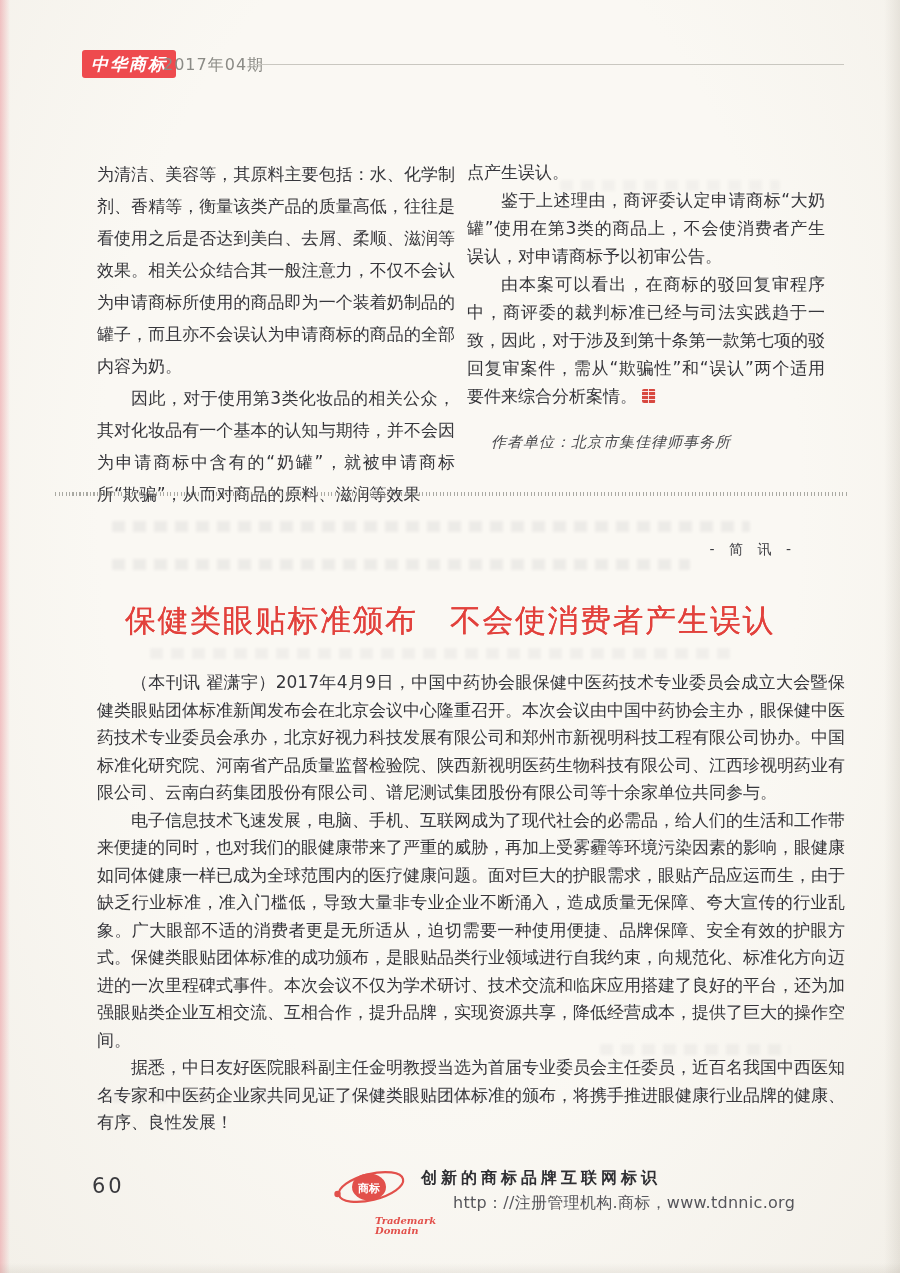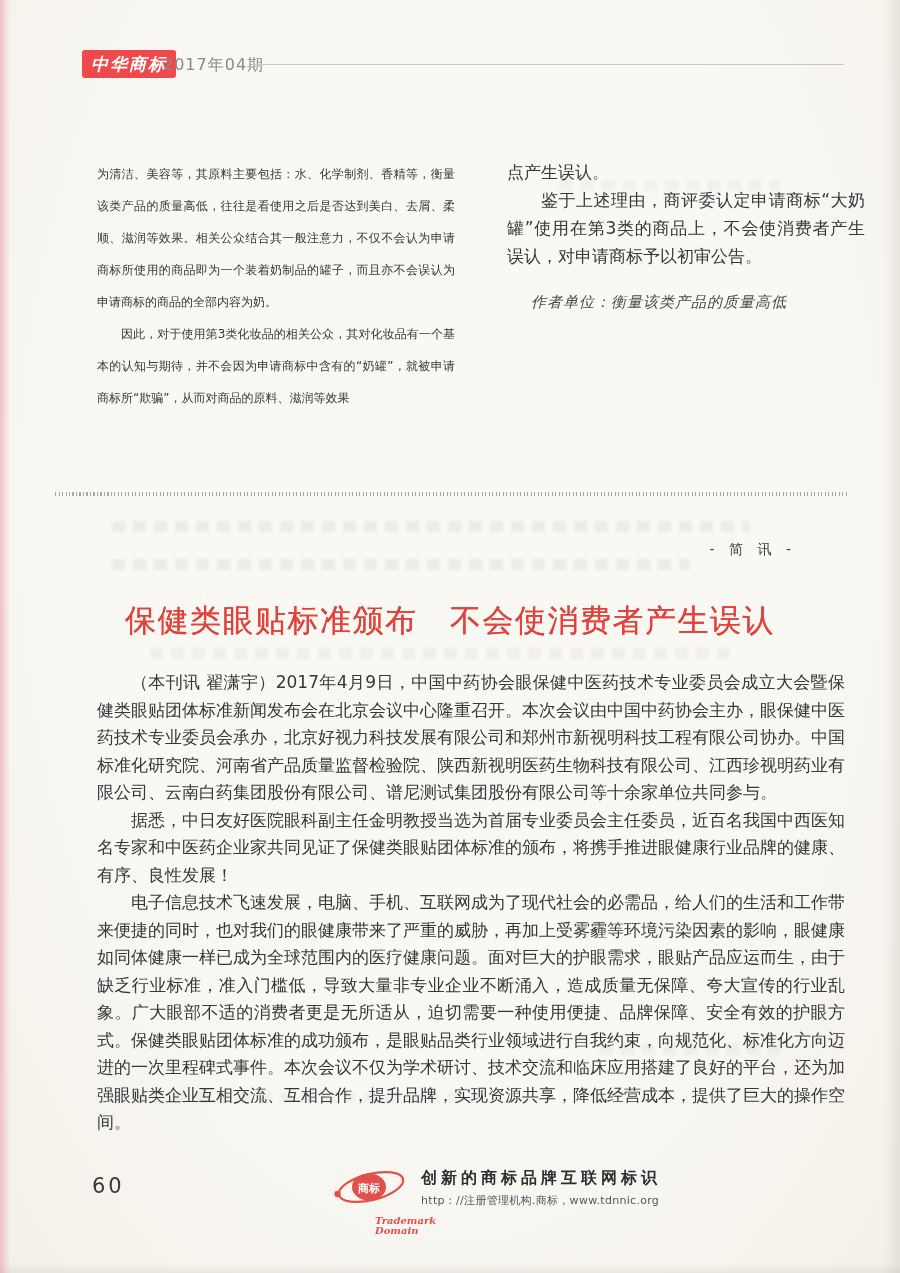--- a/index.html
+++ b/index.html
@@ -20,22 +20,22 @@
   .ribbon .chev{width:15px;background:#ee4a4e;margin-right:3px;
     clip-path:polygon(0 0,45% 0,100% 50%,45% 100%,0 100%,52% 50%);}
   .ribbon .band{background:#ee4a4e;border-radius:3px;color:#fff;padding:0 9px;
     font:italic bold 17px/28px "DejaVu Serif",serif;letter-spacing:2px;}
   .issue{position:absolute;left:163px;top:55px;font-size:16px;color:#8b8b86;letter-spacing:1px;}
   .header-rule{position:absolute;left:252px;right:56px;top:64px;height:1px;background:#c9c7c0;}
 
   
   .col{position:absolute;width:358px;text-align:justify;}
   .col p{margin:0;}
-  .col-left{left:97px;top:158px;font-size:12px;line-height:32px;}
-  .col-right{left:467px;top:158px;font-size:17px;line-height:28px;margin-left:40px;}
+  .col-left{left:97px;top:158px;font-size:17px;line-height:32px;}
+  .col-right{left:467px;top:158px;font-size:17px;line-height:28px;}
   .indent{text-indent:2em;}
   .noindent{text-indent:0;}
   .seal{display:inline-block;width:14px;height:14px;border-radius:2px;margin-left:5px;
     vertical-align:-1px;background-color:#d8483f;
     background-image:repeating-linear-gradient(0deg, transparent 0 3px, rgba(255,255,255,.85) 3px 4px),
                      repeating-linear-gradient(90deg, transparent 0 6px, rgba(255,255,255,.85) 6px 7px);}
   .author{margin-top:22px !important;font:italic 15px/20px "DejaVu Serif",serif;color:#49494d;
     text-indent:1.6em;letter-spacing:1px;}
 
   
@@ -52,21 +52,21 @@
 
   
   .pagenum{position:absolute;left:92px;top:1174px;font-size:21px;color:#3a3a3e;letter-spacing:3px;}
   .footer-brand{position:absolute;left:333px;top:1166px;display:flex;align-items:flex-start;}
   .logo-wrap{position:relative;width:74px;height:48px;text-decoration:underline;}
   .logo-en{position:absolute;left:42px;top:26px;color:#e2504b;
     font:italic bold 10px/10px "DejaVu Serif",serif;white-space:nowrap;margin-top:24px;}
   .logo-en i{display:block;font-style:italic;}
   .footer-text{margin-left:14px;padding-top:2px;}
   .slogan{font-size:16px;font-weight:bold;color:#2e2e32;letter-spacing:4px;}
-  .url{font-size:11px;color:#56565b;margin-top:4px;letter-spacing:.3px;}
+  .url{font-size:16px;color:#56565b;margin-top:4px;letter-spacing:.3px;margin-left:32px;}
 
   
   .ghost{position:absolute;height:11px;border-radius:2px;filter:blur(1.6px);opacity:.45;
     background:repeating-linear-gradient(90deg, rgba(112,112,122,.22) 0 13px, rgba(112,112,122,0) 13px 21px);}
   .g1{left:112px;right:150px;top:521px;}
   .g2{left:112px;right:210px;top:559px;}
   .g3{left:150px;right:170px;top:648px;opacity:.32;}
   .g4{left:560px;right:120px;top:180px;opacity:.25;}
   .g5{left:600px;right:110px;top:1044px;opacity:.3;}
   .g6{left:112px;right:420px;top:1092px;opacity:.28;}
@@ -93,31 +93,32 @@
   <span class="issue">2017年04期</span>
   <span class="header-rule"></span>
 
   <div class="col col-left">
     <p class="noindent">为清洁、美容等，其原料主要包括：水、化学制剂、香精等，衡量该类产品的质量高低，往往是看使用之后是否达到美白、去屑、柔顺、滋润等效果。相关公众结合其一般注意力，不仅不会认为申请商标所使用的商品即为一个装着奶制品的罐子，而且亦不会误认为申请商标的商品的全部内容为奶。</p>
     <p class="indent">因此，对于使用第3类化妆品的相关公众，其对化妆品有一个基本的认知与期待，并不会因为申请商标中含有的“奶罐”，就被申请商标所“欺骗”，从而对商品的原料、滋润等效果</p>
   </div>
   <div class="col col-right">
     <p class="noindent">点产生误认。</p>
     <p class="indent">鉴于上述理由，商评委认定申请商标“大奶罐”使用在第3类的商品上，不会使消费者产生误认，对申请商标予以初审公告。</p>
-    <p class="author">作者单位：衡量该类产品的质量高低</p>
+    <p class="indent"><span>由本案可以看出，在商标的驳回复审程序中，商评委的裁判标准已经与司法实践趋于一致，因此，对于涉及到第十条第一款第七项的驳回复审案件，需从“欺骗性”和“误认”两个适用要件来综合分析案情。</span><span class="seal"></span></p>
+    <p class="author">作者单位：北京市集佳律师事务所</p>
   </div>
 
   <div class="divider"></div>
   <div class="brief-label">- 简 讯 -</div>
   <h1 class="headline">保健类眼贴标准颁布　不会使消费者产生误认</h1>
 
   <div class="news">
     <p>（本刊讯 翟潇宇）2017年4月9日，中国中药协会眼保健中医药技术专业委员会成立大会暨保健类眼贴团体标准新闻发布会在北京会议中心隆重召开。本次会议由中国中药协会主办，眼保健中医药技术专业委员会承办，北京好视力科技发展有限公司和郑州市新视明科技工程有限公司协办。中国标准化研究院、河南省产品质量监督检验院、陕西新视明医药生物科技有限公司、江西珍视明药业有限公司、云南白药集团股份有限公司、谱尼测试集团股份有限公司等十余家单位共同参与。</p>
+    <p>电子信息技术飞速发展，电脑、手机、互联网成为了现代社会的必需品，给人们的生活和工作带来便捷的同时，也对我们的眼健康带来了严重的威胁，再加上受雾霾等环境污染因素的影响，眼健康如同体健康一样已成为全球范围内的医疗健康问题。面对巨大的护眼需求，眼贴产品应运而生，由于缺乏行业标准，准入门槛低，导致大量非专业企业不断涌入，造成质量无保障、夸大宣传的行业乱象。广大眼部不适的消费者更是无所适从，迫切需要一种使用便捷、品牌保障、安全有效的护眼方式。保健类眼贴团体标准的成功颁布，是眼贴品类行业领域进行自我约束，向规范化、标准化方向迈进的一次里程碑式事件。本次会议不仅为学术研讨、技术交流和临床应用搭建了良好的平台，还为加强眼贴类企业互相交流、互相合作，提升品牌，实现资源共享，降低经营成本，提供了巨大的操作空间。</p>
     <p>据悉，中日友好医院眼科副主任金明教授当选为首届专业委员会主任委员，近百名我国中西医知名专家和中医药企业家共同见证了保健类眼贴团体标准的颁布，将携手推进眼健康行业品牌的健康、有序、良性发展！</p>
-    <p>电子信息技术飞速发展，电脑、手机、互联网成为了现代社会的必需品，给人们的生活和工作带来便捷的同时，也对我们的眼健康带来了严重的威胁，再加上受雾霾等环境污染因素的影响，眼健康如同体健康一样已成为全球范围内的医疗健康问题。面对巨大的护眼需求，眼贴产品应运而生，由于缺乏行业标准，准入门槛低，导致大量非专业企业不断涌入，造成质量无保障、夸大宣传的行业乱象。广大眼部不适的消费者更是无所适从，迫切需要一种使用便捷、品牌保障、安全有效的护眼方式。保健类眼贴团体标准的成功颁布，是眼贴品类行业领域进行自我约束，向规范化、标准化方向迈进的一次里程碑式事件。本次会议不仅为学术研讨、技术交流和临床应用搭建了良好的平台，还为加强眼贴类企业互相交流、互相合作，提升品牌，实现资源共享，降低经营成本，提供了巨大的操作空间。</p>
   </div>
 
   <span class="pagenum">60</span>
   <div class="footer-brand">
     <div class="logo-wrap">
       <svg width="74" height="48" viewBox="0 0 74 48">
         <ellipse cx="38" cy="21" rx="33" ry="13" fill="none" stroke="#e2504b" stroke-width="2.2" transform="rotate(-14 38 21)"></ellipse>
         <ellipse cx="36" cy="21" rx="17" ry="13.5" fill="#e2504b"></ellipse>
         <circle cx="4.5" cy="28" r="3.2" fill="#e2504b"></circle>
         <text x="36" y="25.5" text-anchor="middle" font-size="11" font-weight="bold" fill="#ffffff">商标</text>

